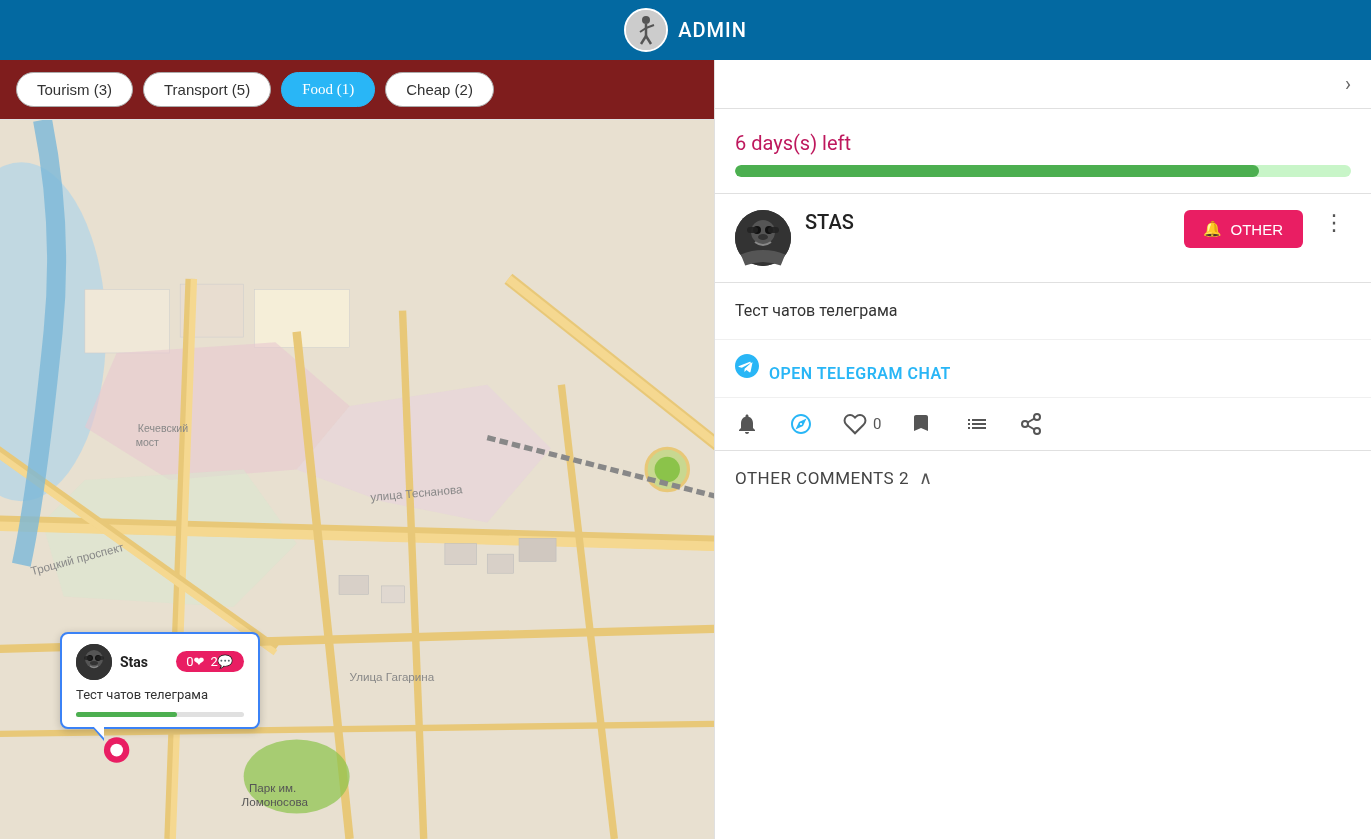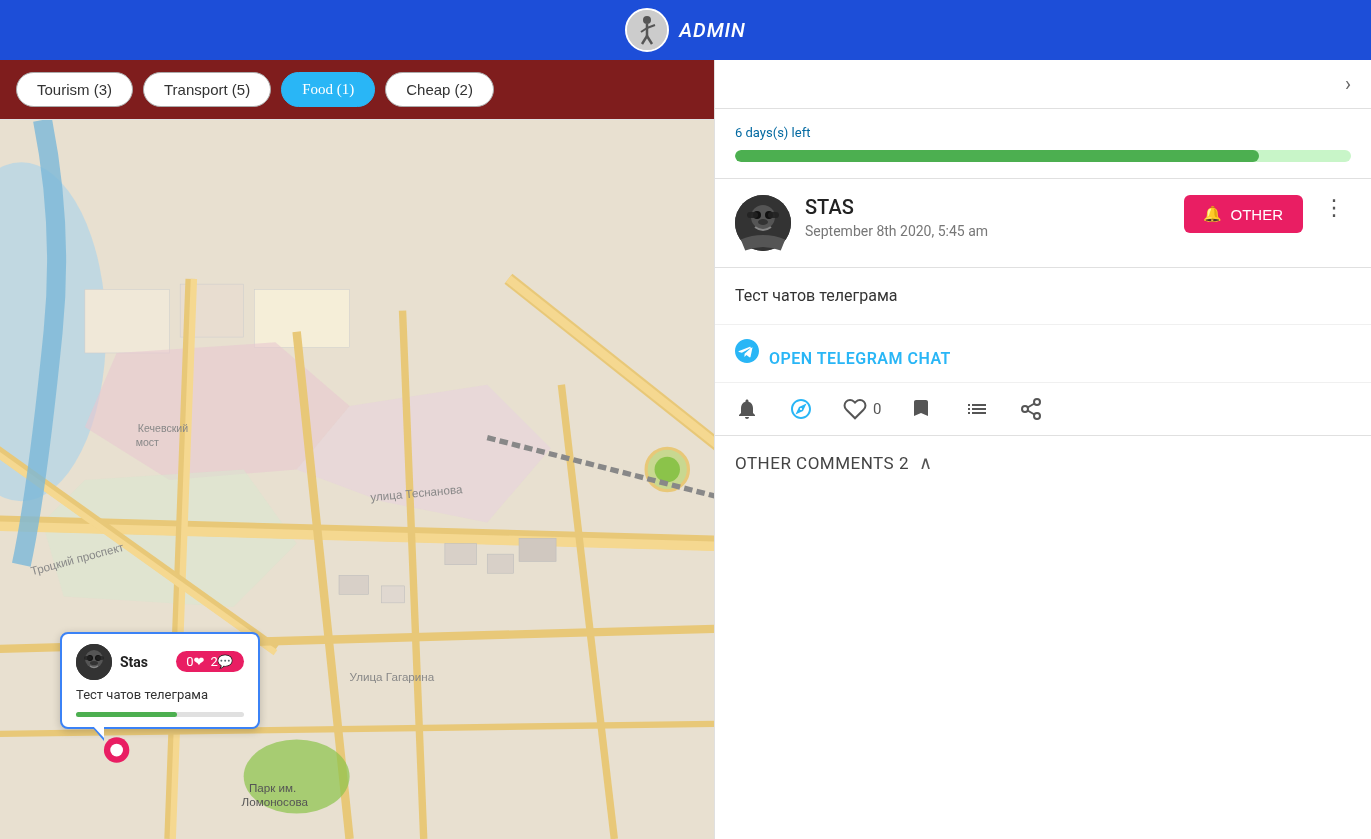--- a/index.html
+++ b/index.html
@@ -1,27 +1,26 @@
 <!DOCTYPE html>
 <html><head>
   <meta charset="utf-8">
   <style>
     * { box-sizing: border-box; margin: 0; padding: 0; }
     body { font-family: 'Roboto', Arial, sans-serif; background: #f5f5f5; width: 1371px; height: 839px; overflow: hidden; display: flex; flex-direction: column; }
 
     
     .header {
-      background: #1d4ed8;
+      background: #0369a1;
       height: 60px;
       display: flex;
       align-items: center;
       justify-content: center;
       position: relative;
       flex-shrink: 0;
-      font-style: italic;
     }
     .header-admin {
       display: flex;
       align-items: center;
       gap: 10px;
     }
     .admin-avatar {
       width: 44px;
       height: 44px;
       border-radius: 50%;
@@ -203,23 +202,24 @@
       color: #666;
       cursor: pointer;
     }
 
     
     .days-left-section {
       padding: 16px 20px;
       border-bottom: 1px solid #e0e0e0;
     }
     .days-left-text {
-      font-size: 13px;
-      color: #0369a1;
+      font-size: 20px;
+      color: #be185d;
       margin-bottom: 10px;
+      margin-top: 6px;
     }
     .progress-bar-container {
       height: 12px;
       background: #c8f5c8;
       border-radius: 6px;
       overflow: hidden;
     }
     .progress-bar-fill {
       height: 100%;
       background: #4caf50;
@@ -497,21 +497,20 @@
           <circle cx="34" cy="20" r="4" fill="#111"></circle>
           <ellipse cx="28" cy="27" rx="5" ry="3" fill="#333"></ellipse>
           <rect x="12" y="17" width="11" height="6" rx="3" fill="#222" opacity="0.9"></rect>
           <rect x="33" y="17" width="11" height="6" rx="3" fill="#222" opacity="0.9"></rect>
           <path d="M20 32 Q28 38 36 32" stroke="#888" stroke-width="2" fill="none"></path>
           <path d="M8 50 Q28 42 48 50" stroke="#555" stroke-width="12" fill="none"></path>
         </svg>
       </div>
       <div class="user-details">
         <div class="user-name">STAS</div>
-        <div class="user-date">September 8th 2020, 5:45 am</div>
       </div>
       <button class="follow-btn">
         <span>🔔</span>
         <span>OTHER</span>
       </button>
       <button class="more-btn">⋮</button>
     </div>
 
     <div class="post-content">Тест чатов телеграма</div>
 

